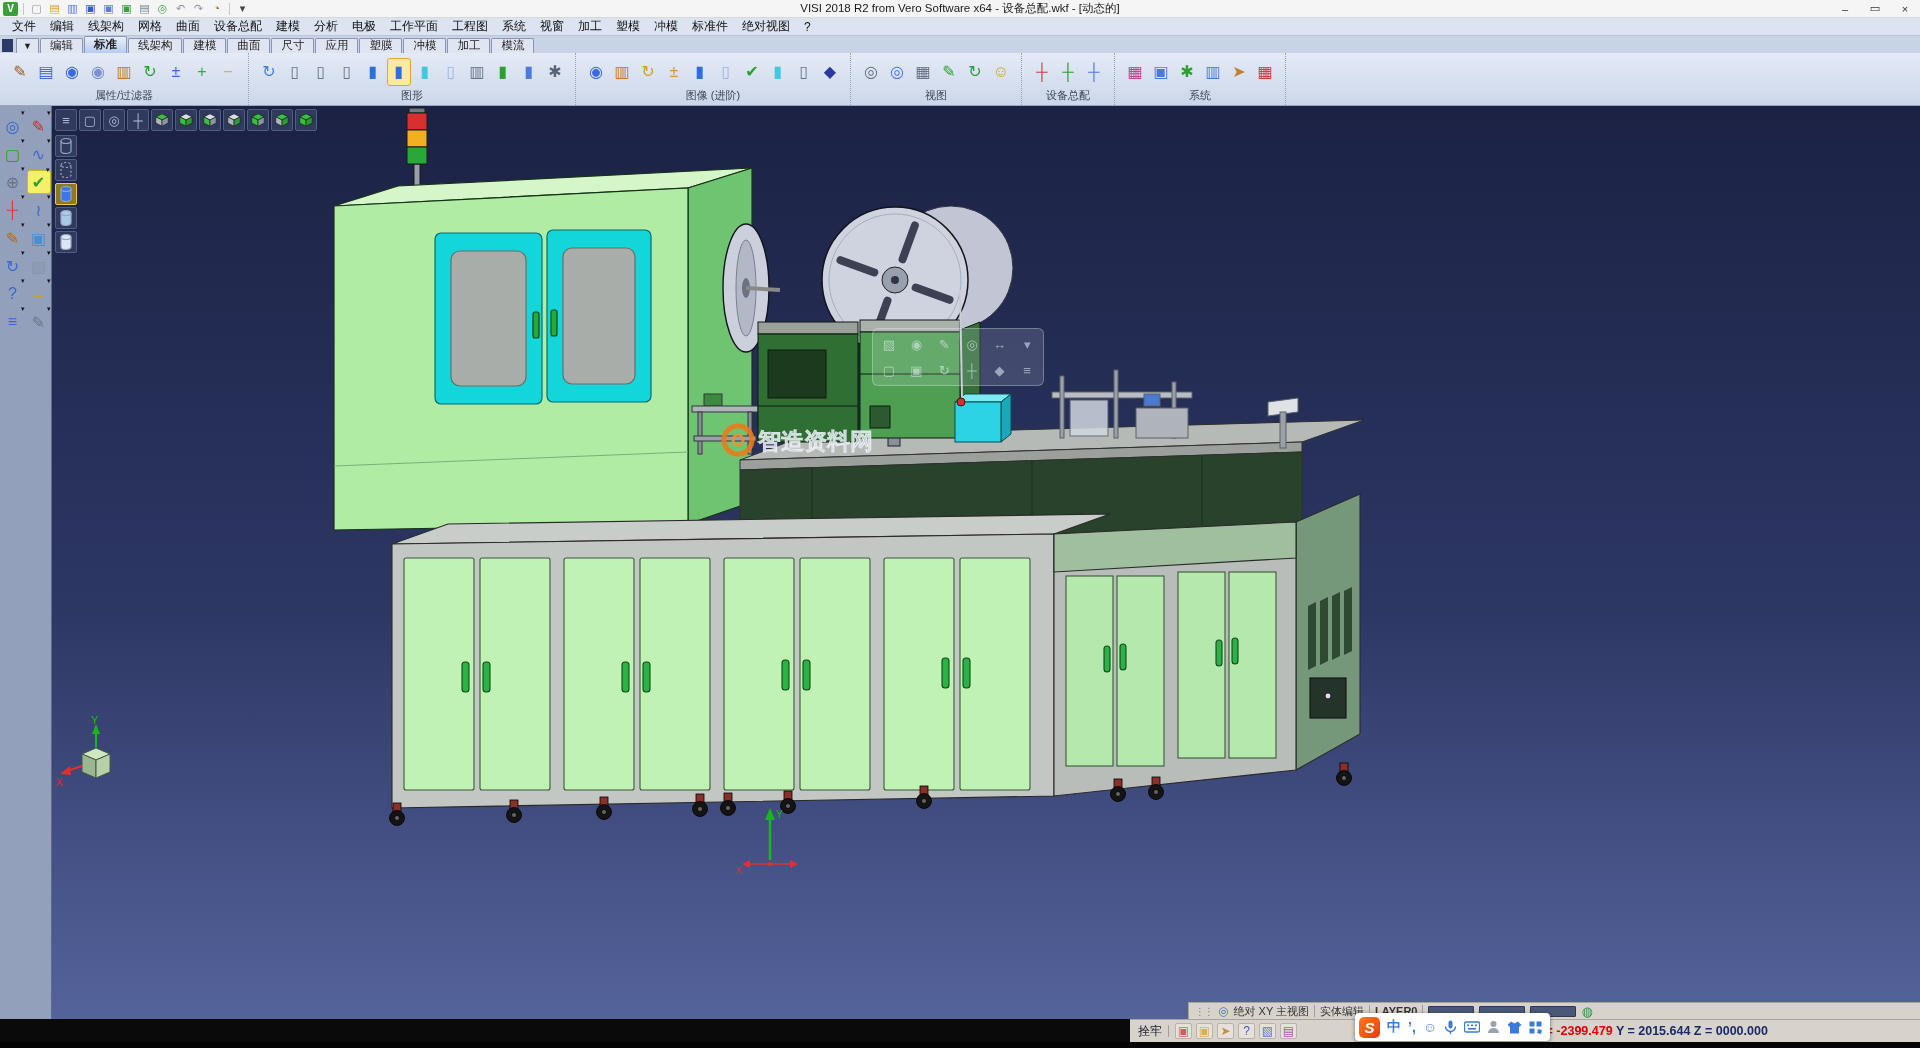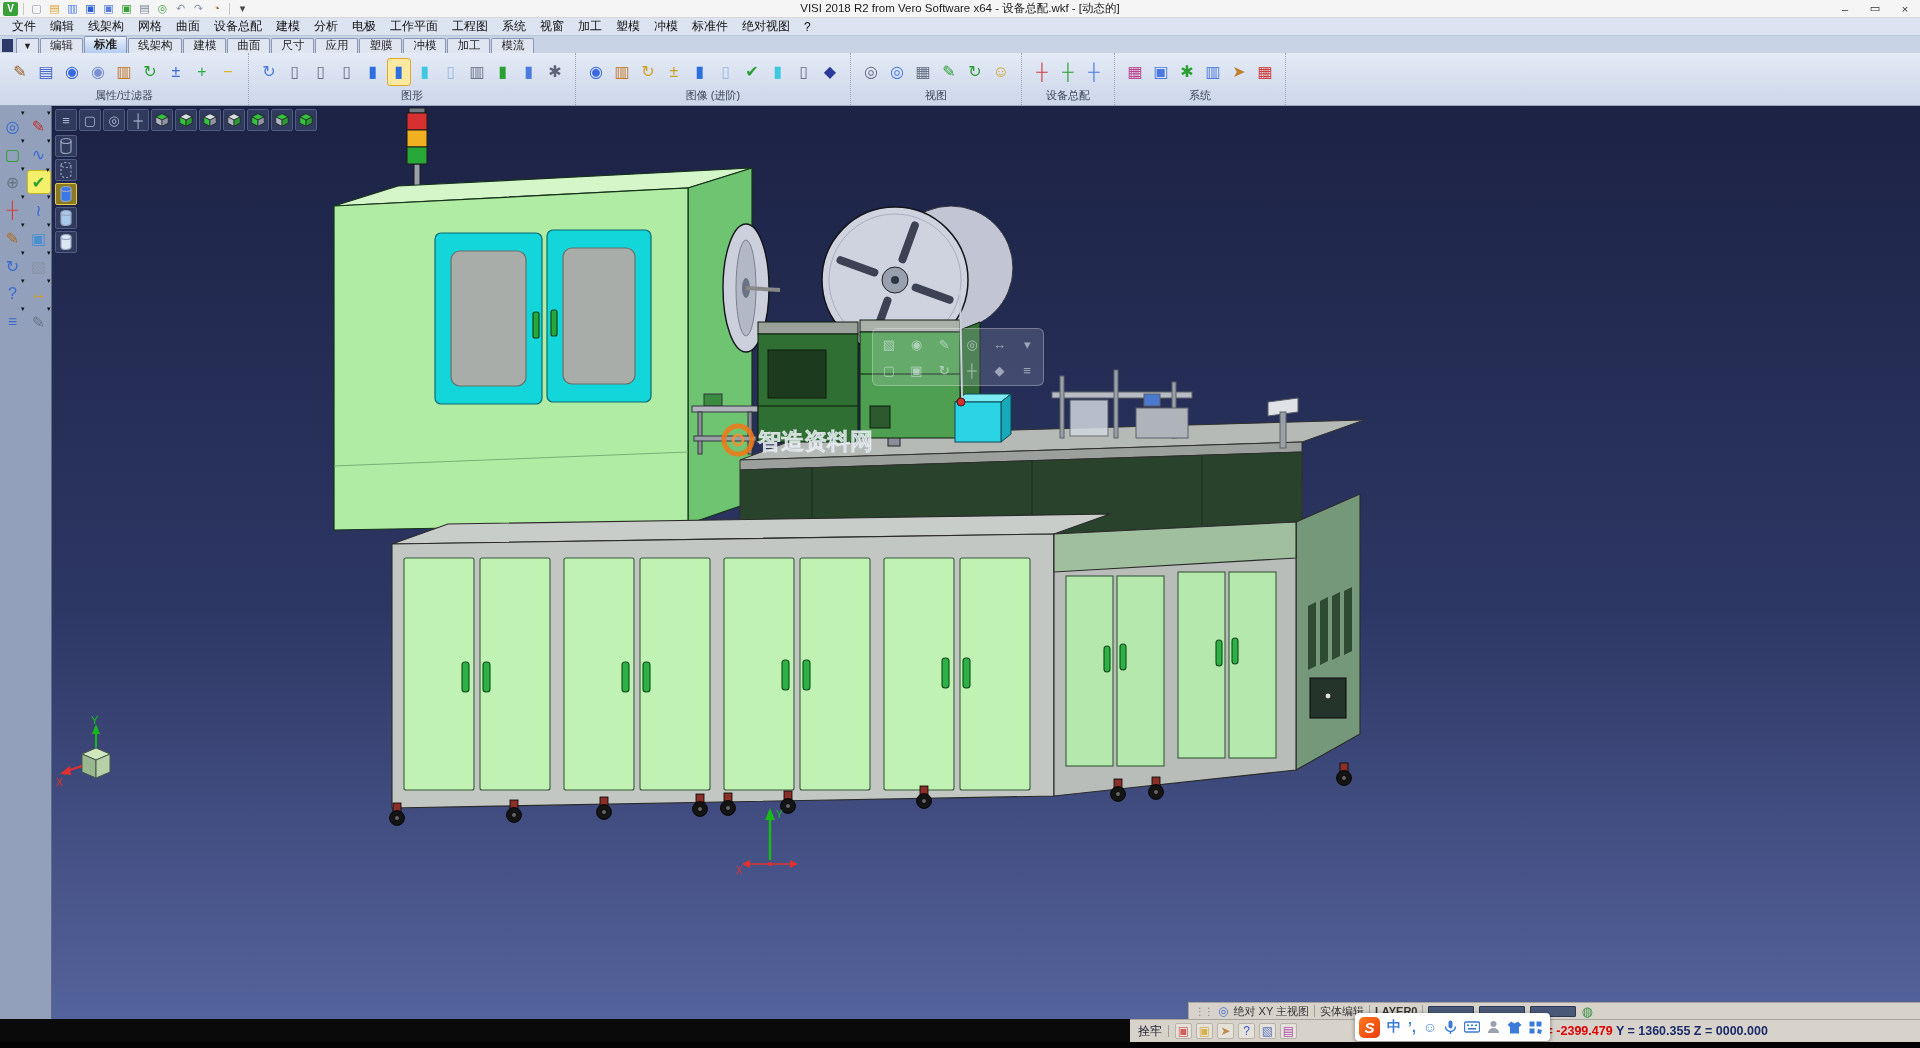--- a/index.html
+++ b/index.html
@@ -611,21 +611,21 @@
           <span class="sticon" style="color: rgb(58, 90, 208);">?</span>
           <span class="sticon" style="color: rgb(90, 120, 192);">▧</span>
           <span class="sticon" style="color: rgb(176, 80, 176);">▤</span>
         </span>
       <span style="width:52px;"></span>
       <span>L3: 1.00 P3: 1.00</span>
       <span class="vsep"></span>
       <span class="units">单位: 毫米</span>
       <span class="vsep"></span>
       <span class="coords">
-        <span class="coordx">X = -2399.479</span><span class="coordrest"> Y = 1360.355  Z = 0000.000</span>
+        <span class="coordx">X = -2399.479</span><span class="coordrest"> Y = 2015.644  Z = 0000.000</span>
       </span>
     </div>
   </div>
   <div class="footer"></div>
 
   <div class="ime">
     <span class="slogo">S</span>
     <span class="iitem">中</span>
     <span class="iitem">’,</span>
     <span class="iitem">☺</span>

